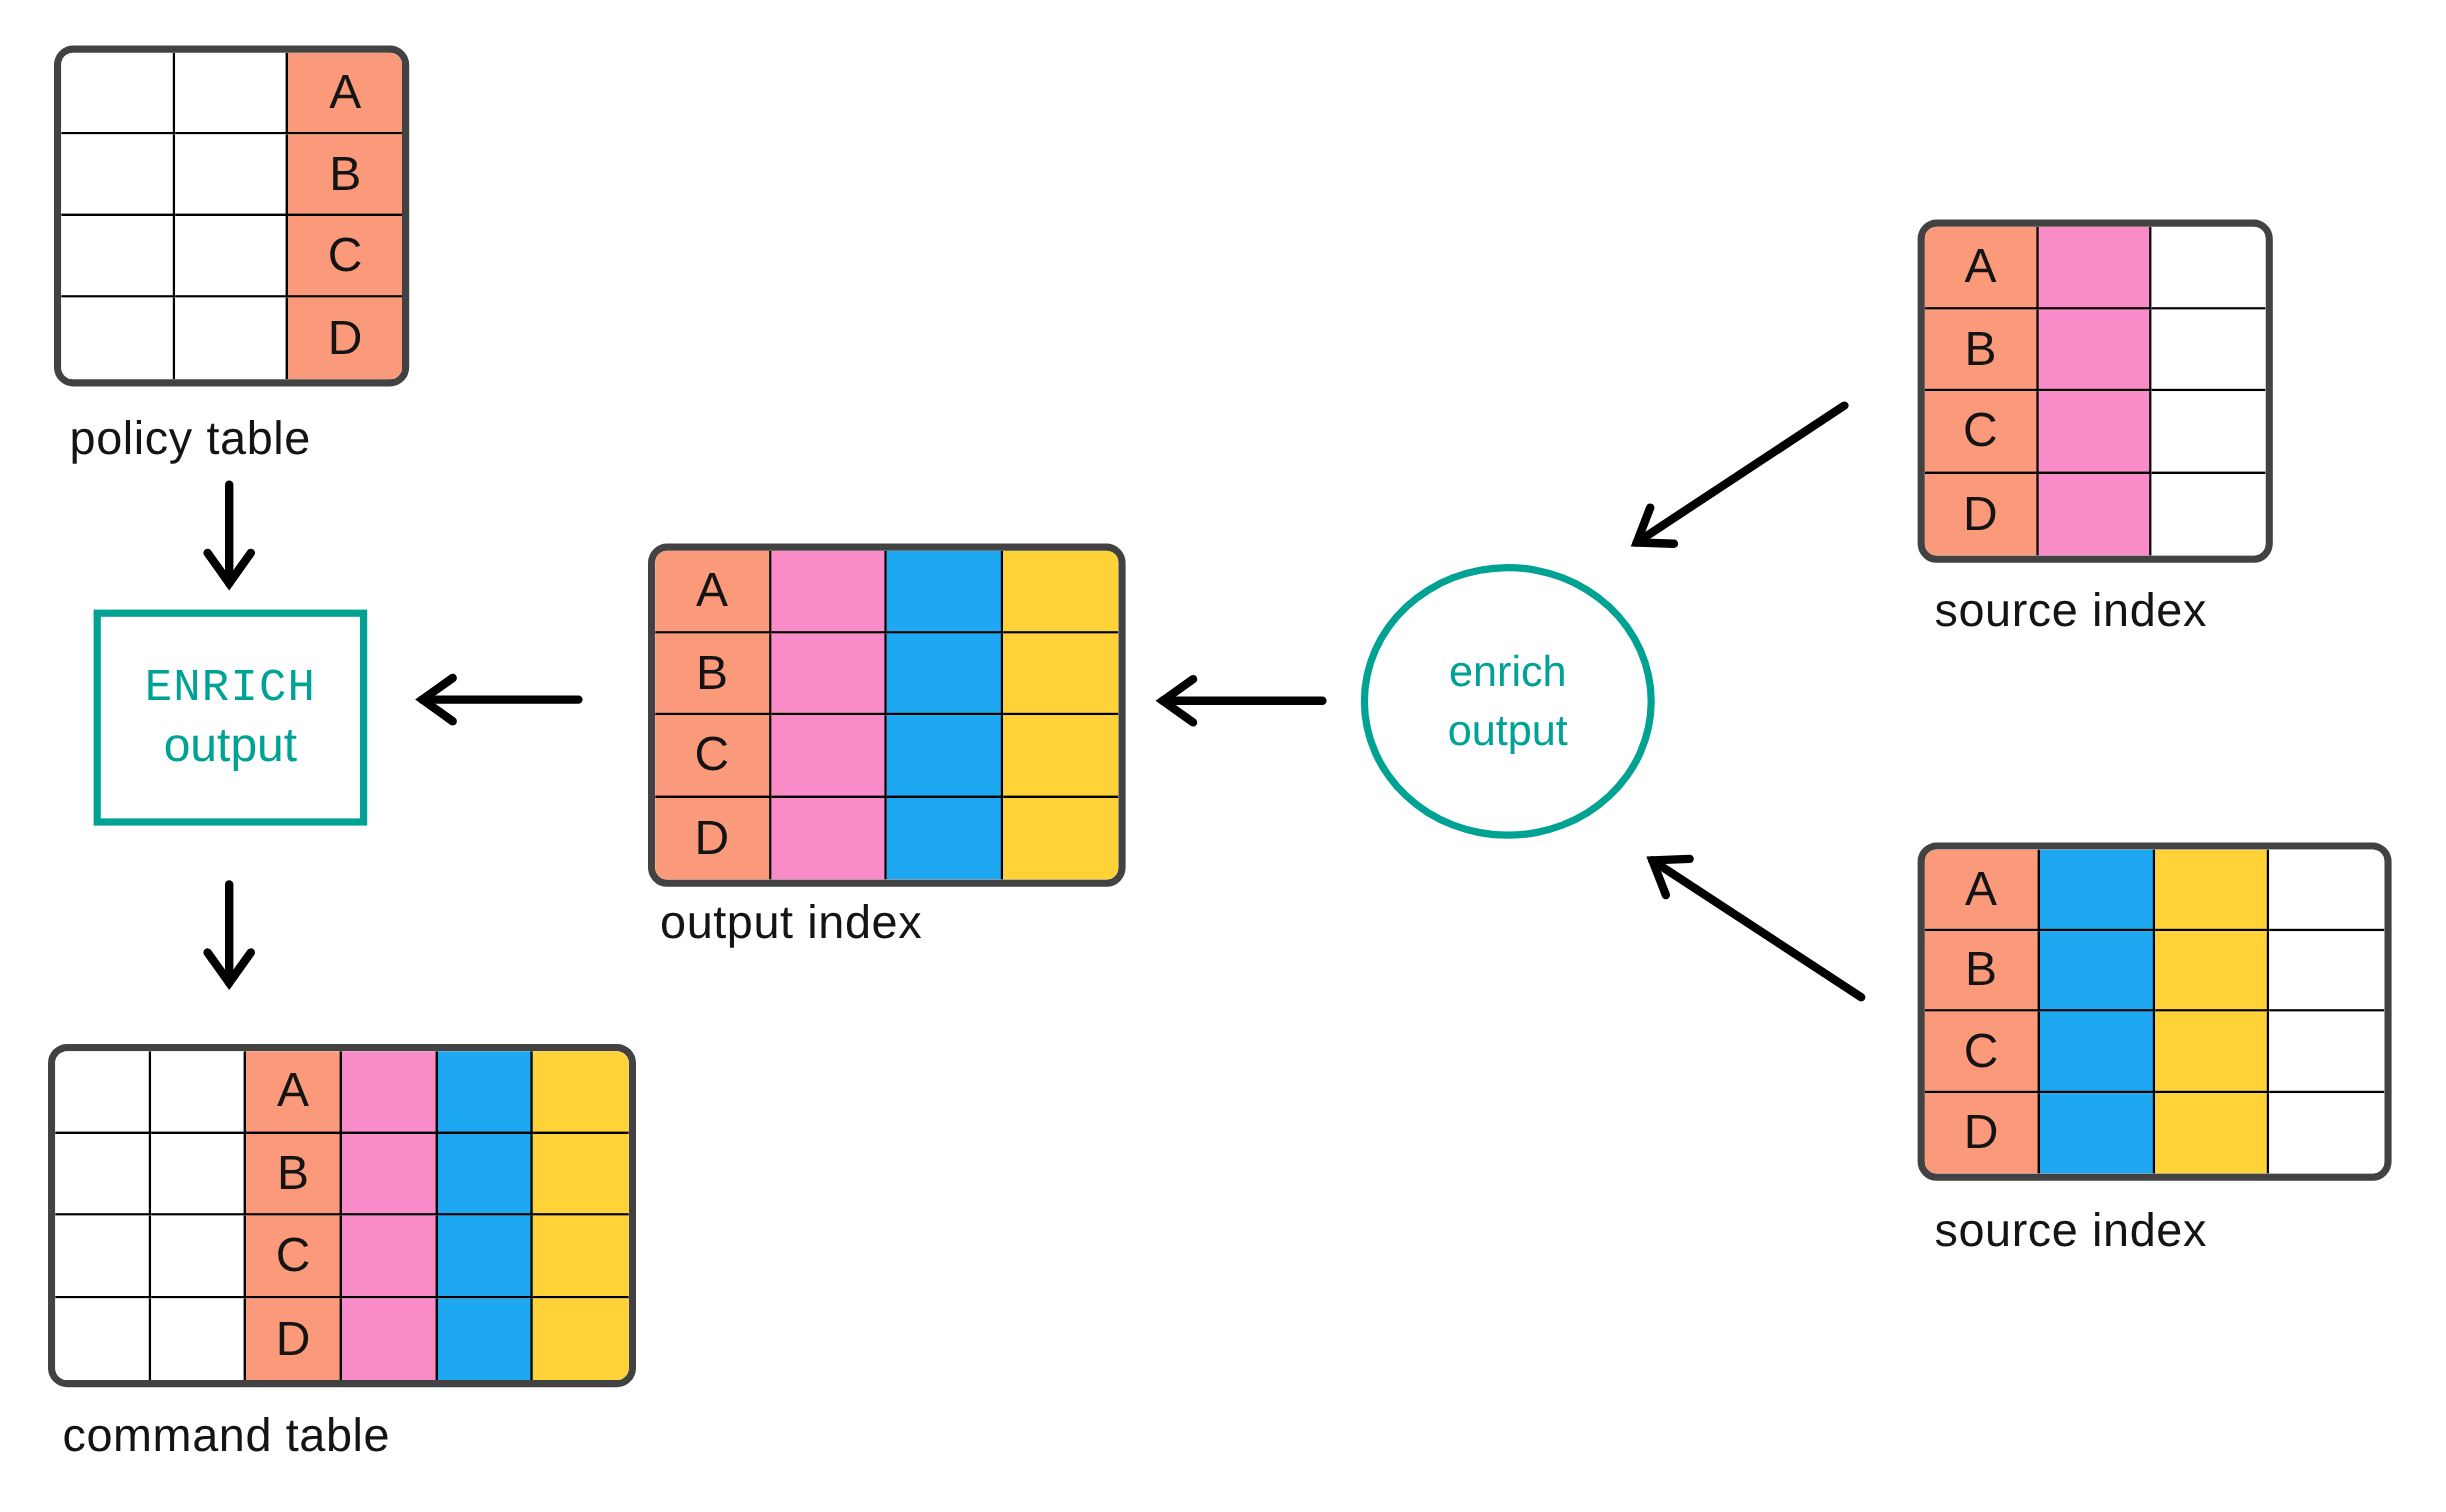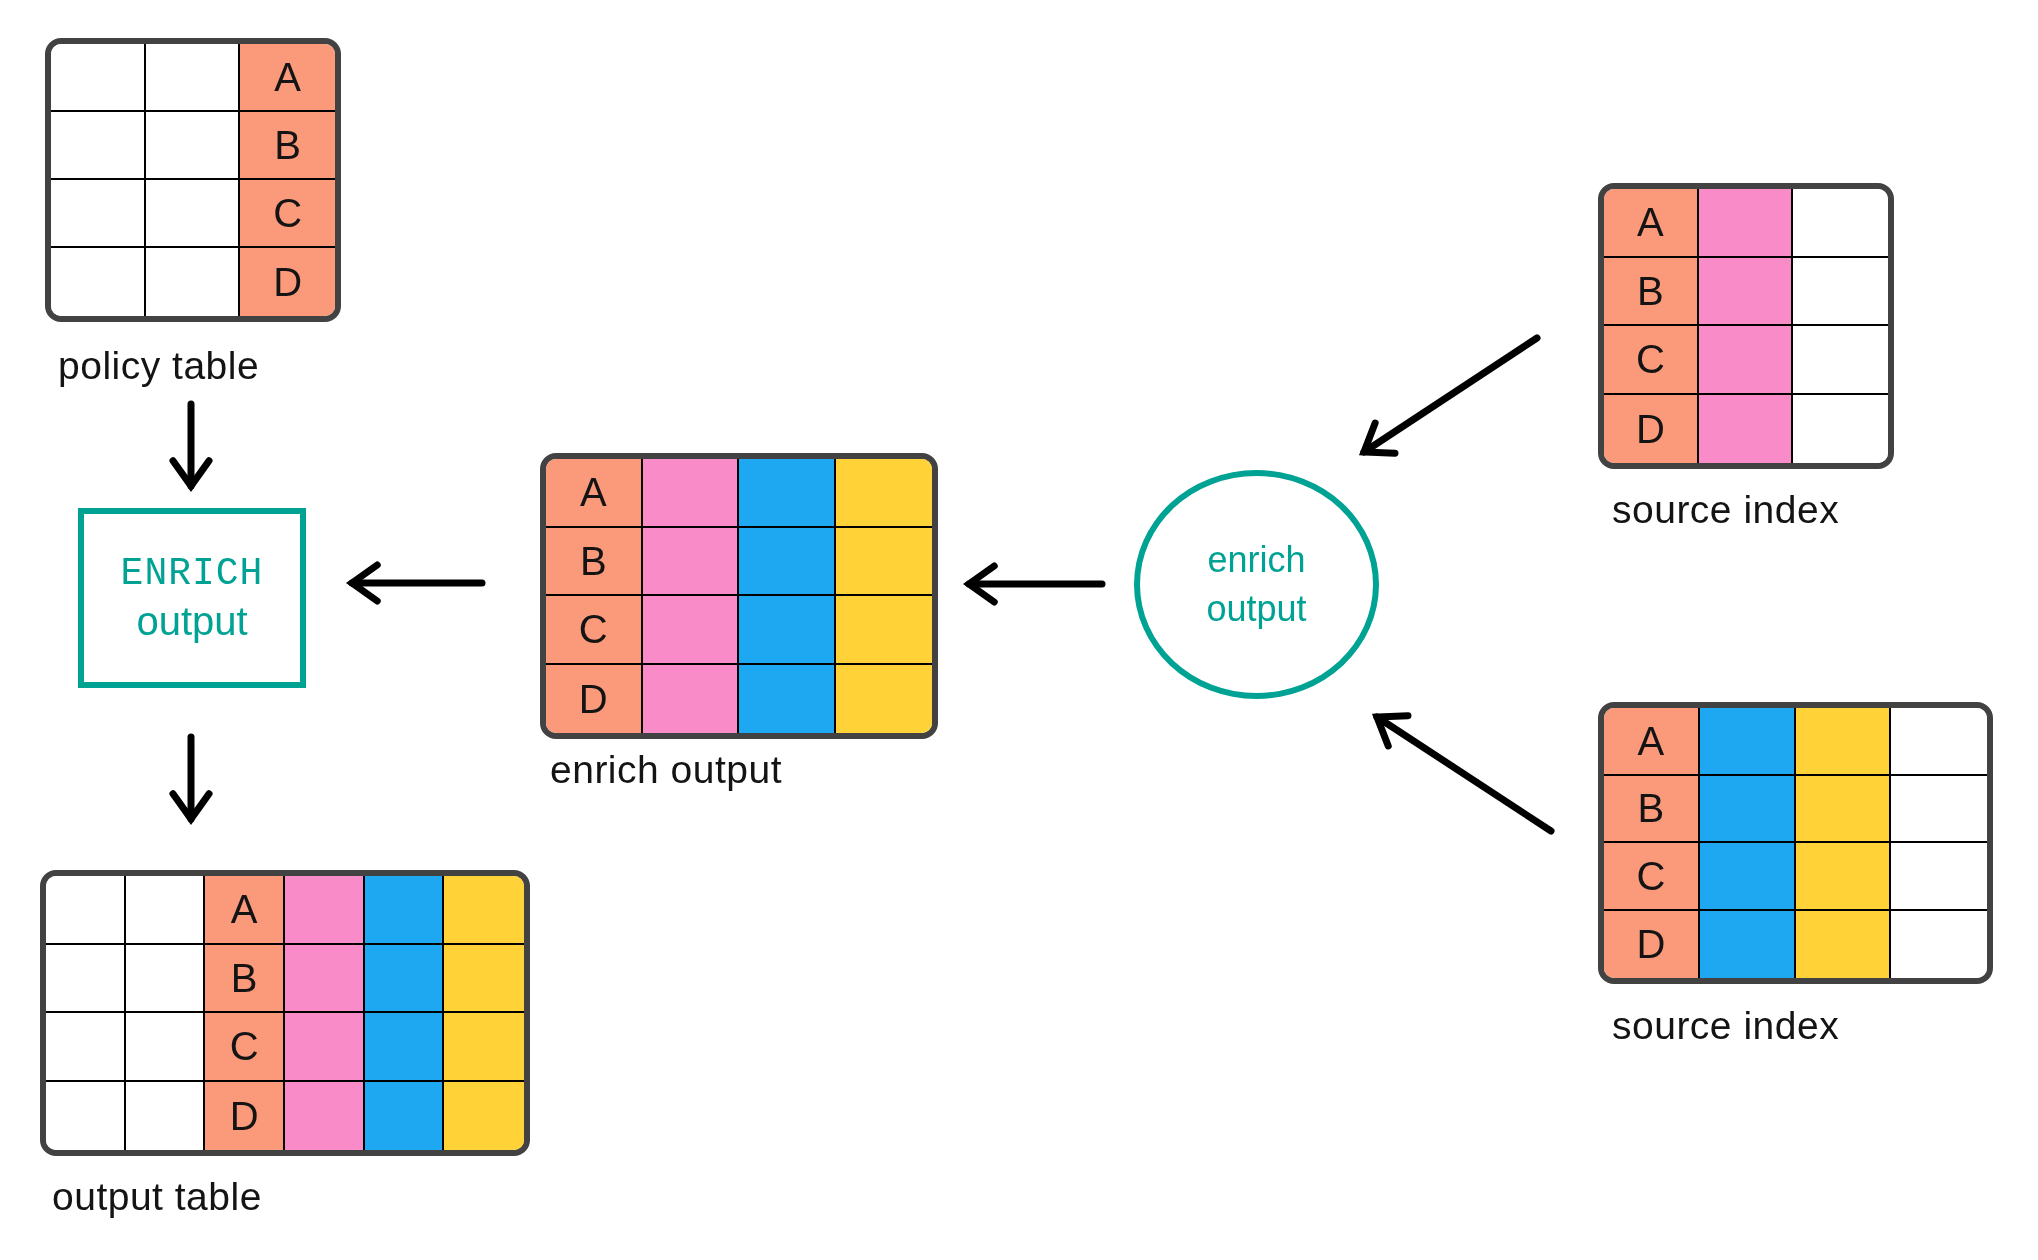--- a/index.html
+++ b/index.html
@@ -109,41 +109,41 @@
       <div class="cell" style="background: rgb(249, 139, 200); border-right: 2px solid rgb(0, 0, 0); border-bottom: 2px solid rgb(0, 0, 0);"></div>
       <div class="cell" style="background: rgb(31, 168, 242); border-right: 2px solid rgb(0, 0, 0); border-bottom: 2px solid rgb(0, 0, 0);"></div>
       <div class="cell" style="background: rgb(255, 211, 55); border-bottom: 2px solid rgb(0, 0, 0);"></div>
       <div class="cell" style="background: rgb(255, 255, 255); border-right: 2px solid rgb(0, 0, 0);"></div>
       <div class="cell" style="background: rgb(255, 255, 255); border-right: 2px solid rgb(0, 0, 0);"></div>
       <div class="cell" style="background: rgb(251, 154, 123); border-right: 2px solid rgb(0, 0, 0);">D</div>
       <div class="cell" style="background: rgb(249, 139, 200); border-right: 2px solid rgb(0, 0, 0);"></div>
       <div class="cell" style="background: rgb(31, 168, 242); border-right: 2px solid rgb(0, 0, 0);"></div>
       <div class="cell" style="background: rgb(255, 211, 55);"></div>
     </div>
-  <div class="label" style="left:52px;top:1175px">output table</div>
+  <div class="label" style="left:52px;top:1175px">command table</div>
 
   <div class="table-box" style="left: 540px; top: 453px; width: 398px; height: 286px; grid-template-columns: repeat(4, 1fr); grid-template-rows: repeat(4, 1fr);">
       <div class="cell" style="background: rgb(251, 154, 123); border-right: 2px solid rgb(0, 0, 0); border-bottom: 2px solid rgb(0, 0, 0);">A</div>
       <div class="cell" style="background: rgb(249, 139, 200); border-right: 2px solid rgb(0, 0, 0); border-bottom: 2px solid rgb(0, 0, 0);"></div>
       <div class="cell" style="background: rgb(31, 168, 242); border-right: 2px solid rgb(0, 0, 0); border-bottom: 2px solid rgb(0, 0, 0);"></div>
       <div class="cell" style="background: rgb(255, 211, 55); border-bottom: 2px solid rgb(0, 0, 0);"></div>
       <div class="cell" style="background: rgb(251, 154, 123); border-right: 2px solid rgb(0, 0, 0); border-bottom: 2px solid rgb(0, 0, 0);">B</div>
       <div class="cell" style="background: rgb(249, 139, 200); border-right: 2px solid rgb(0, 0, 0); border-bottom: 2px solid rgb(0, 0, 0);"></div>
       <div class="cell" style="background: rgb(31, 168, 242); border-right: 2px solid rgb(0, 0, 0); border-bottom: 2px solid rgb(0, 0, 0);"></div>
       <div class="cell" style="background: rgb(255, 211, 55); border-bottom: 2px solid rgb(0, 0, 0);"></div>
       <div class="cell" style="background: rgb(251, 154, 123); border-right: 2px solid rgb(0, 0, 0); border-bottom: 2px solid rgb(0, 0, 0);">C</div>
       <div class="cell" style="background: rgb(249, 139, 200); border-right: 2px solid rgb(0, 0, 0); border-bottom: 2px solid rgb(0, 0, 0);"></div>
       <div class="cell" style="background: rgb(31, 168, 242); border-right: 2px solid rgb(0, 0, 0); border-bottom: 2px solid rgb(0, 0, 0);"></div>
       <div class="cell" style="background: rgb(255, 211, 55); border-bottom: 2px solid rgb(0, 0, 0);"></div>
       <div class="cell" style="background: rgb(251, 154, 123); border-right: 2px solid rgb(0, 0, 0);">D</div>
       <div class="cell" style="background: rgb(249, 139, 200); border-right: 2px solid rgb(0, 0, 0);"></div>
       <div class="cell" style="background: rgb(31, 168, 242); border-right: 2px solid rgb(0, 0, 0);"></div>
       <div class="cell" style="background: rgb(255, 211, 55);"></div>
     </div>
-  <div class="label" style="left:550px;top:748px">enrich output</div>
+  <div class="label" style="left:550px;top:748px">output index</div>
 
   <div class="policy-circle">
     <div class="policy-line">enrich</div>
     <div class="policy-line">output</div>
   </div>
 
   <div class="table-box" style="left: 1598px; top: 183px; width: 296px; height: 286px; grid-template-columns: repeat(3, 1fr); grid-template-rows: repeat(4, 1fr);">
       <div class="cell" style="background: rgb(251, 154, 123); border-right: 2px solid rgb(0, 0, 0); border-bottom: 2px solid rgb(0, 0, 0);">A</div>
       <div class="cell" style="background: rgb(249, 139, 200); border-right: 2px solid rgb(0, 0, 0); border-bottom: 2px solid rgb(0, 0, 0);"></div>
       <div class="cell" style="background: rgb(255, 255, 255); border-bottom: 2px solid rgb(0, 0, 0);"></div>

